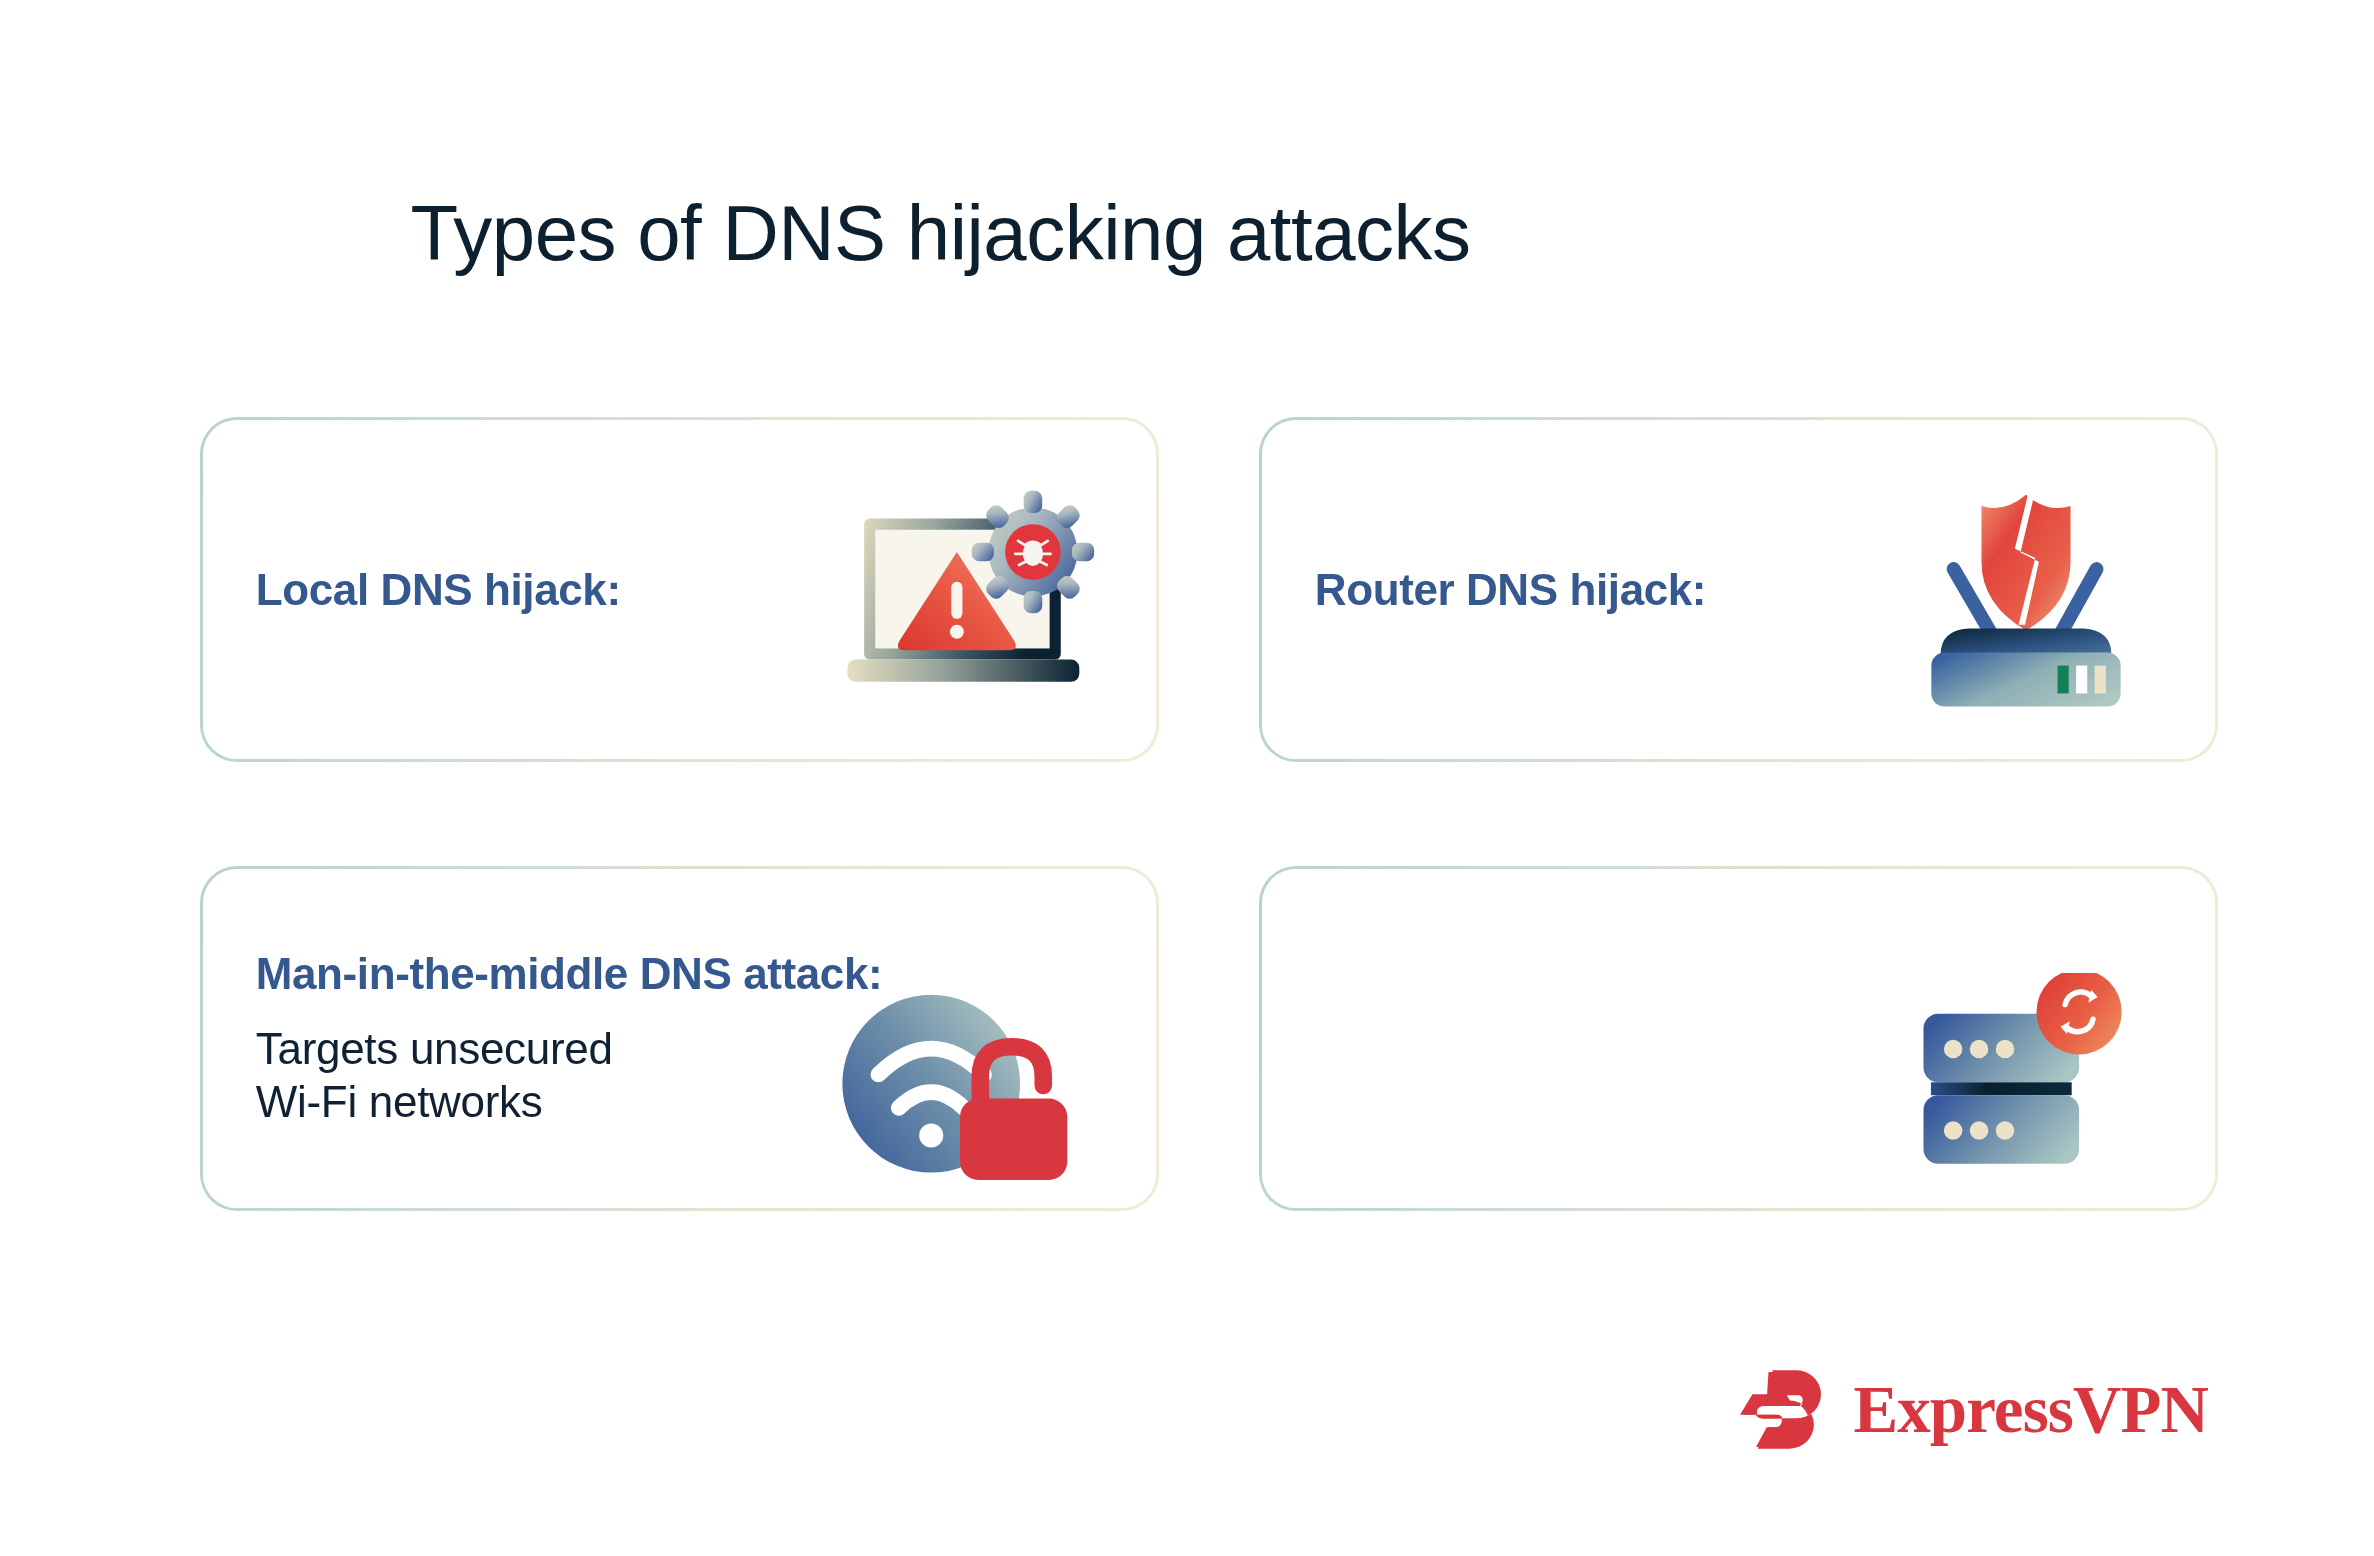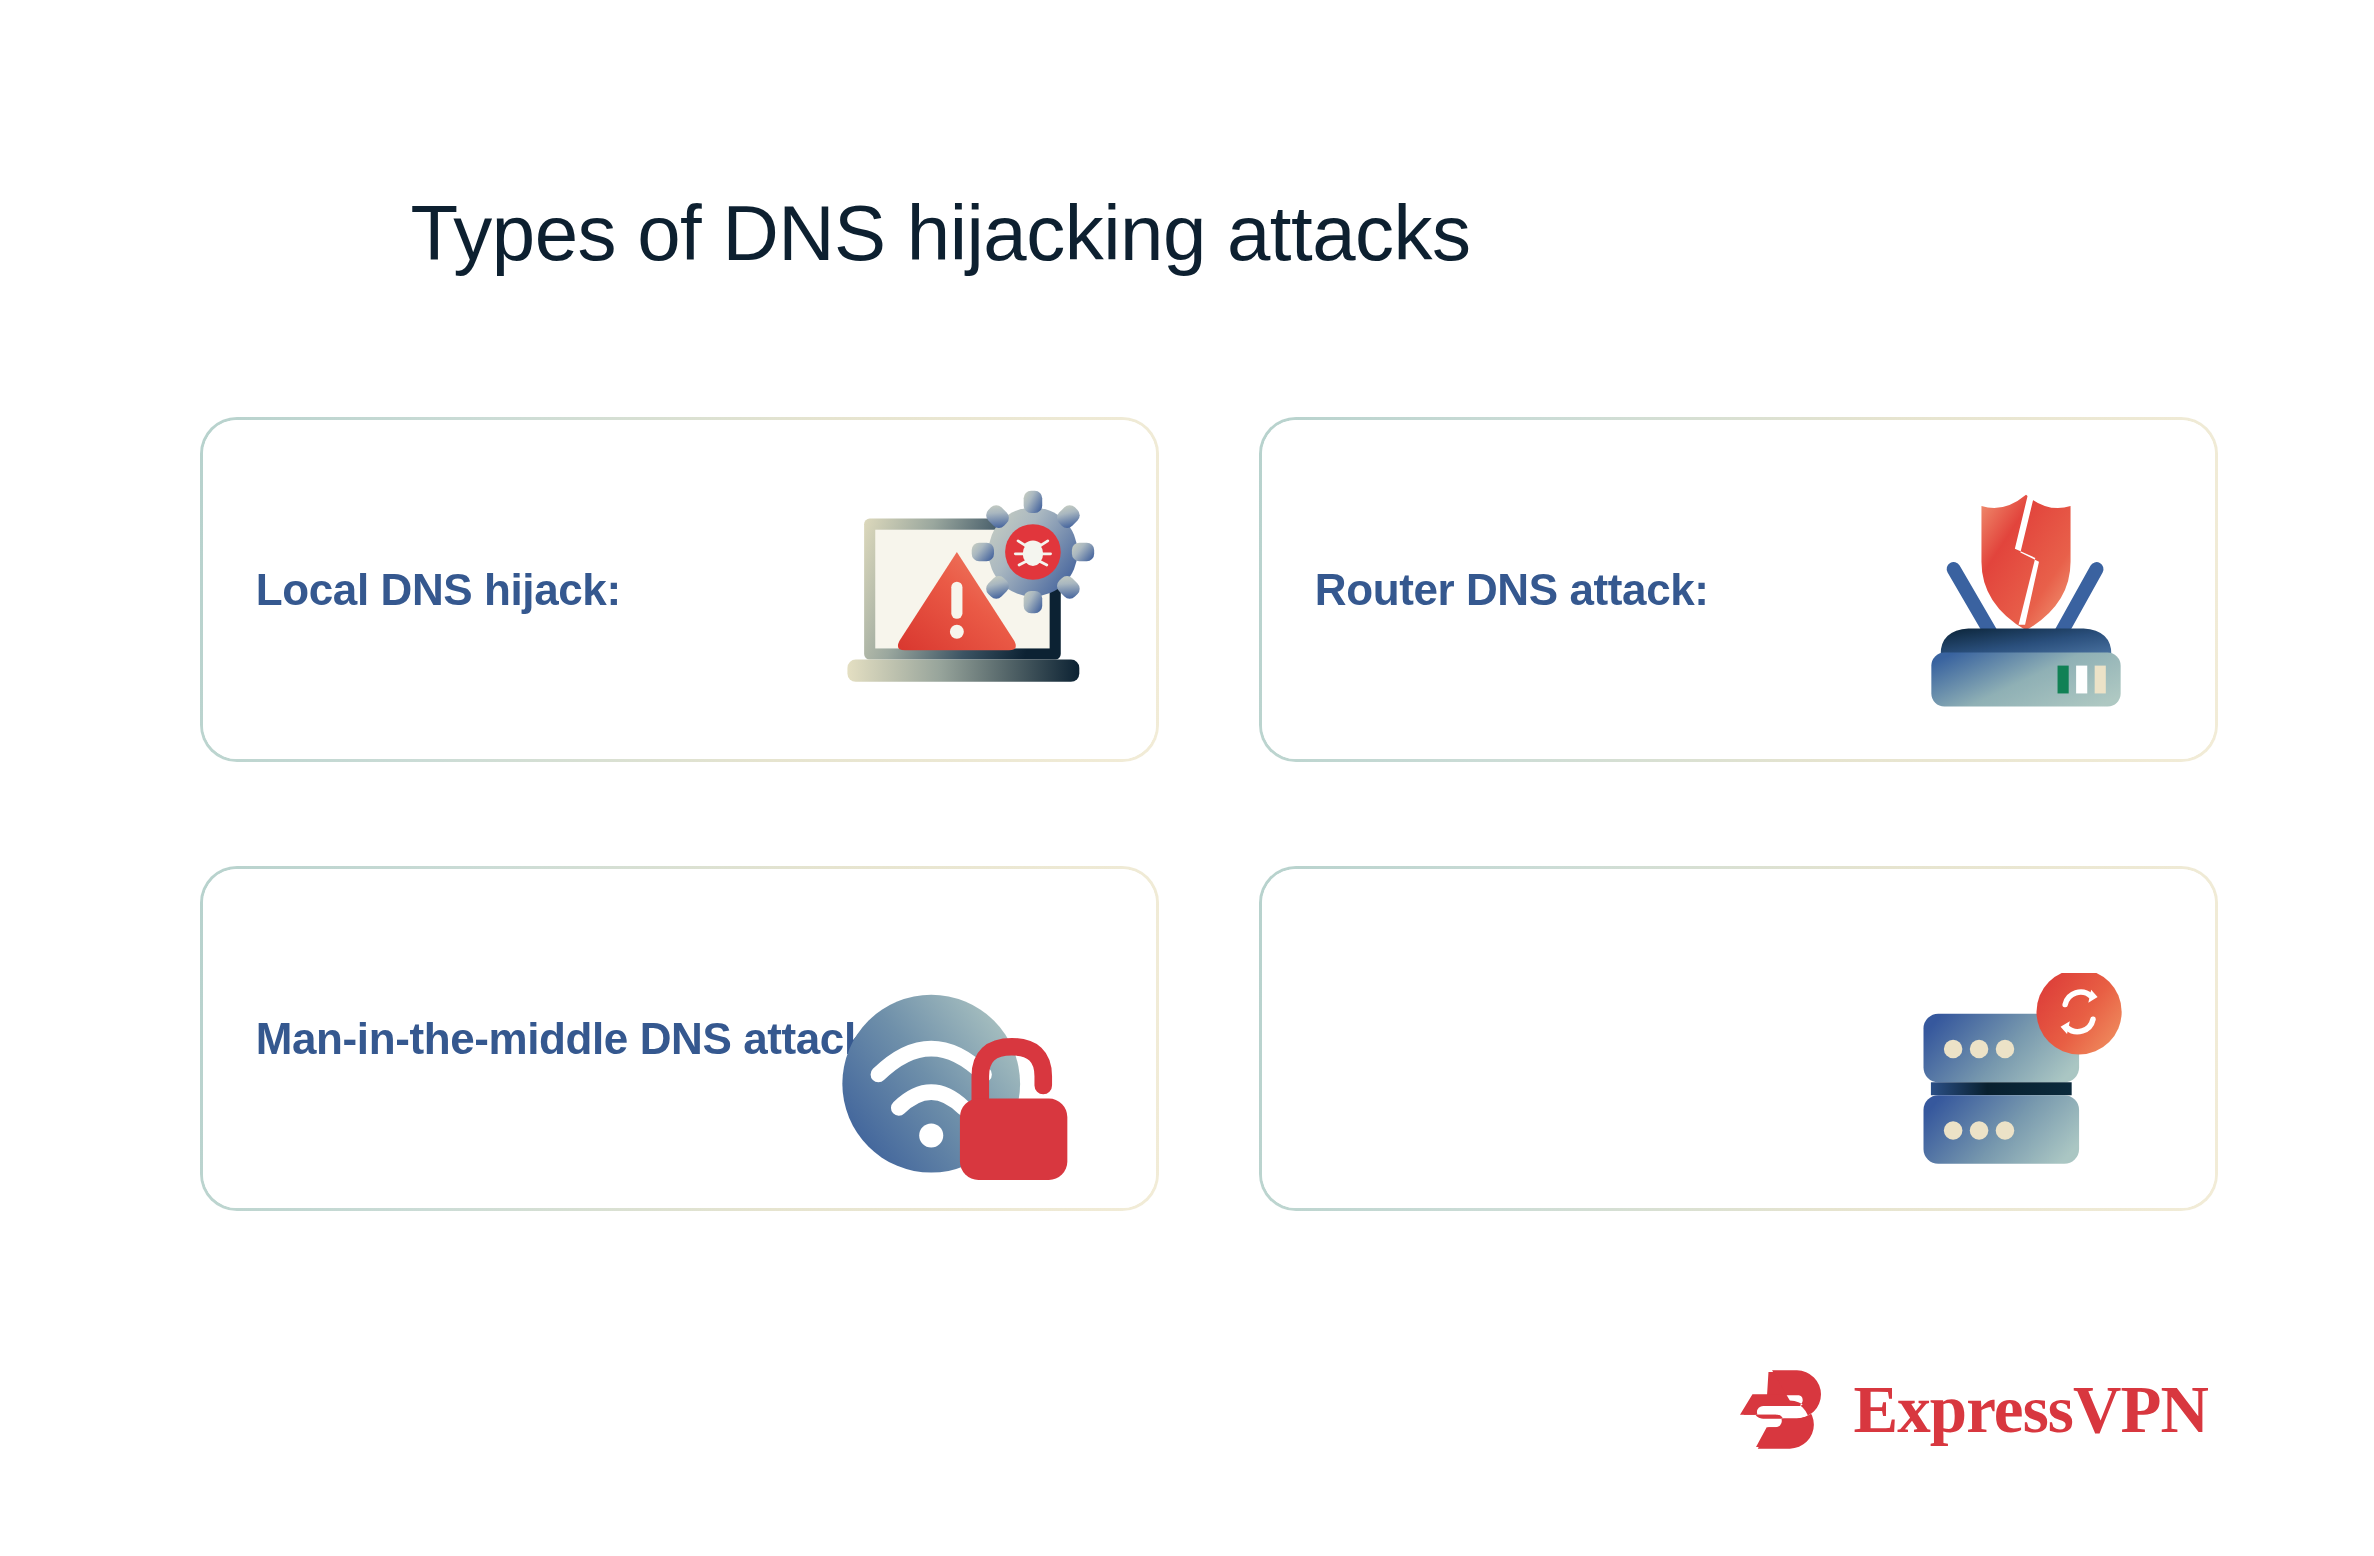--- a/index.html
+++ b/index.html
@@ -206,21 +206,21 @@
             <path d="M-10 -8 Q0 -17 10 -8 L8 -4 L-8 -4 Z" fill="#f4f5ef"></path>
           </g>
         </svg>
       </div>
     </div>
   </div>
 
   <div class="card card-2">
     <div class="card-inner">
       <div class="card-text">
-        <div class="card-heading">Router DNS attack:</div>
+        <div class="card-heading">Router DNS hijack:</div>
       </div>
       <div class="card-icon">
         <svg width="260" height="232" viewBox="0 0 280 250" aria-hidden="true">
           <defs>
             <linearGradient id="shieldGrad" x1="0" y1="0" x2="1" y2="1">
               <stop offset="0%" stop-color="#f09070"></stop>
               <stop offset="30%" stop-color="#e2443c"></stop>
               <stop offset="70%" stop-color="#e8604a"></stop>
               <stop offset="100%" stop-color="#f2a07c"></stop>
             </linearGradient>
@@ -256,20 +256,22 @@
           <rect x="214" y="200" width="12" height="30" fill="#ece2c7"></rect>
         </svg>
       </div>
     </div>
   </div>
 
   <div class="card card-3">
     <div class="card-inner">
       <div class="card-text">
         <div class="card-heading">Man-in-the-middle DNS attack:</div>
+        <div class="card-body" style="white-space:pre-line">Targets unsecured
+Wi-Fi networks</div>
       </div>
       <div class="card-icon">
         <svg width="250" height="195" viewBox="0 0 270 210" aria-hidden="true">
           <defs>
             <linearGradient id="wifiCircle" x1="0" y1="0.85" x2="1" y2="0.1">
               <stop offset="0%" stop-color="#3b5f9a"></stop>
               <stop offset="50%" stop-color="#6f90aa"></stop>
               <stop offset="100%" stop-color="#b2c9c4"></stop>
             </linearGradient>
           </defs>

